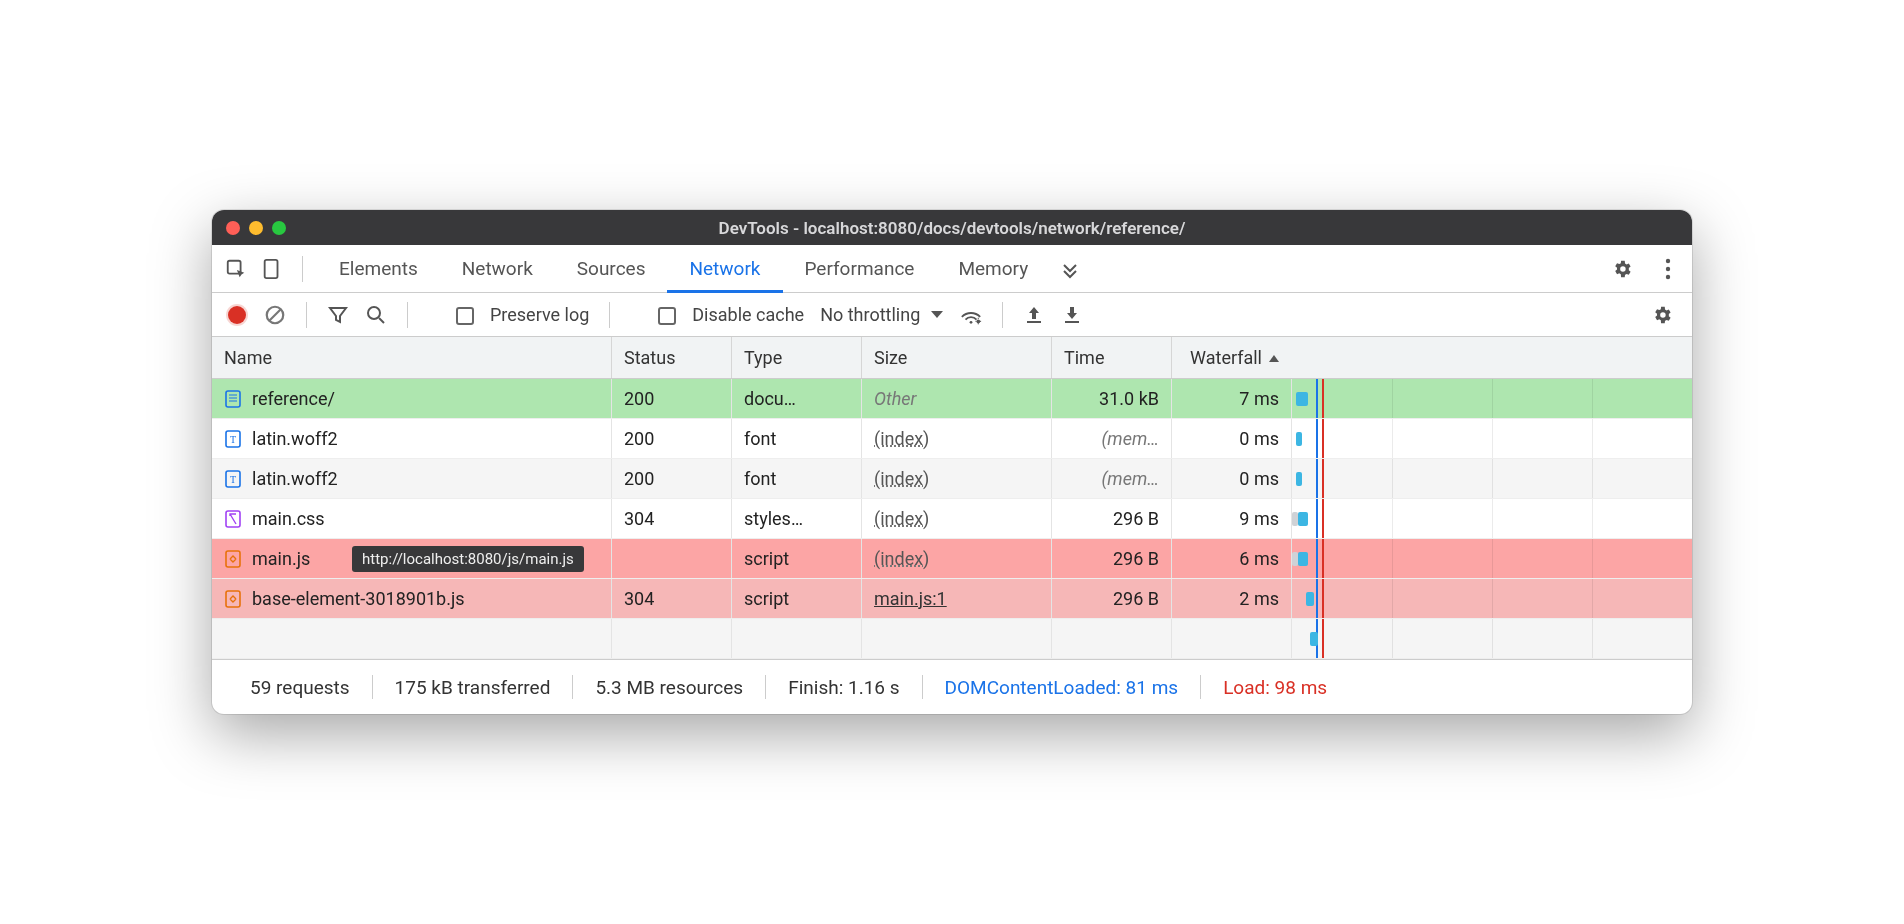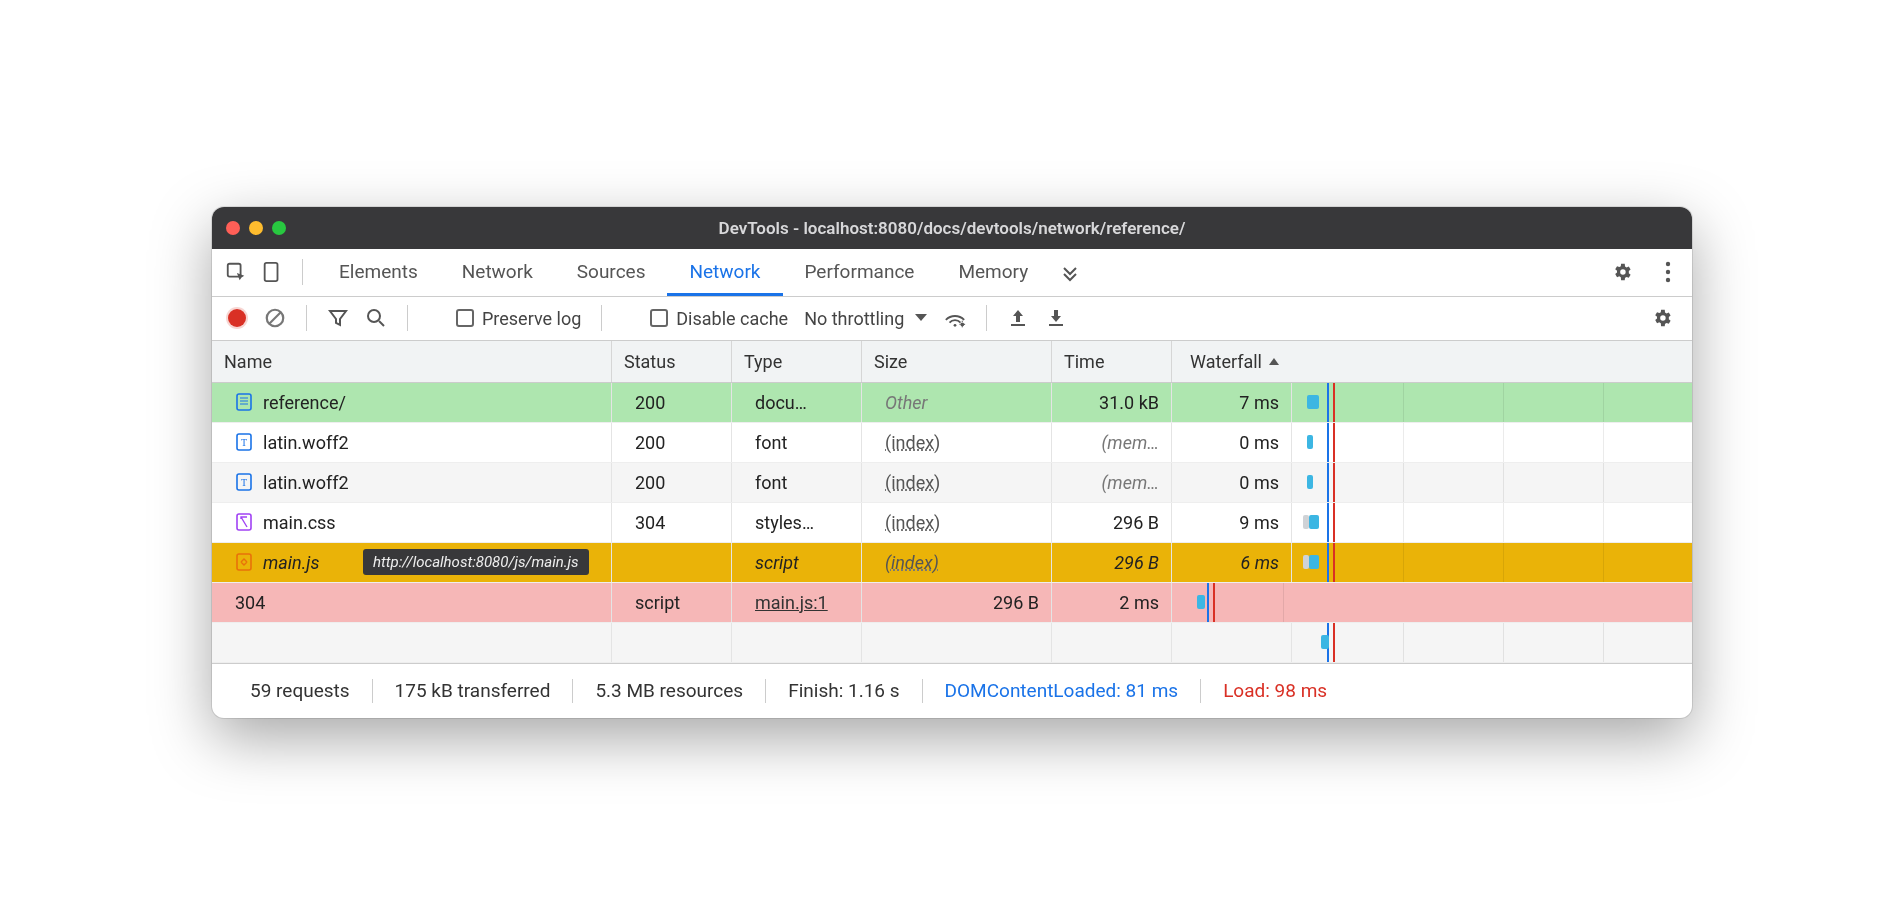--- a/index.html
+++ b/index.html
@@ -13,21 +13,21 @@
   }
   .window {
     width: 1480px;
     border-radius: 12px;
     overflow: hidden;
     box-shadow: 0 20px 60px rgba(0,0,0,0.35), 0 0 0 1px rgba(0,0,0,0.1);
     background: #fff;
   }
   .titlebar {
     background: #38383a;
-    height: 42px;
+    height: 35px;
     display: flex;
     align-items: center;
     padding: 0 14px;
     position: relative;
   }
   .traffic-lights { display: flex; gap: 9px; }
   .tl { width: 14px; height: 14px; border-radius: 50%; }
   .tl.red { background: #ff5f57; }
   .tl.yellow { background: #febc2e; }
   .tl.green { background: #28c840; }
@@ -60,21 +60,21 @@
 
   .toolbar {
     display: flex; align-items: center; gap: 16px;
     height: 44px; padding: 0 14px;
     border-bottom: 1px solid #ccc;
     font-size: 18px; color: #444;
   }
   .tb-icon { width: 22px; height: 22px; display:flex; align-items:center; justify-content:center; cursor:pointer; color:#555; }
   .record-dot { width: 18px; height: 18px; border-radius: 50%; background: #d93025; box-shadow: 0 0 0 2px rgba(217,48,37,.2); }
   .checkbox { width:18px; height:18px; border:2px solid #666; border-radius:3px; }
-  .lbl { display:flex; align-items:center; gap:8px; cursor:pointer;padding-left:28px; }
+  .lbl { display:flex; align-items:flex-end; gap:16px; cursor:pointer;padding-left:28px; }
   .select { display:flex; align-items:center; gap:10px; cursor:pointer; }
   .toolbar .vdiv { margin: 0 4px; }
   .toolbar-right { margin-left:auto; }
 
   .table-wrap { }
   .thead, .trow {
     display: grid;
     grid-template-columns: 400px 120px 130px 190px 120px 120px 1fr;
     font-size: 18px;
   }
@@ -83,29 +83,29 @@
     border-bottom: 1px solid #ccc;
   }
   .thead .cell {
     padding: 10px 12px; border-right: 1px solid #d6d6d6;
     display:flex; align-items:center; gap:6px;
   }
   .thead .cell:last-child { border-right:none; justify-content:flex-end; }
   .trow .cell {
     padding: 8px 12px; border-right: 1px solid #e4e4e4;
     white-space: nowrap; overflow: hidden; text-overflow: ellipsis;
-    display:flex; align-items:center; gap:10px; color:#222;margin-left:11px;
+    display:flex; align-items:center; gap:10px; color:#222;
   }
   .trow .cell:last-child { border-right:none; padding:0; position:relative; }
   .trow { border-bottom: 1px solid #eee; height: 40px; }
   .trow.even { background:#fff; }
   .trow.odd  { background:#f5f5f5; }
   .trow.green { background:#aee6af; }
   .trow.red   { background:#f6b7b7; }
-  .trow.selected { background:#eab308;font-style:italic; }
+  .trow.selected { background:#fca5a5; }
   .cell.num { justify-content:flex-end; }
   .cell.initiator span.link { text-decoration: underline dotted #777; color:#555; cursor:pointer; }
   .cell.initiator span.solidlink { text-decoration: underline; color:#333; cursor:pointer; }
   .cell .muted { color:#777;font-style:italic; }
   .file-icon { width:18px; height:18px; flex:0 0 18px; }
   .wf { position:relative; height:100%; width:100%; }
   .wf .grid { position:absolute; inset:0; }
   .wf .gv { position:absolute; top:0; bottom:0; width:1px; background:rgba(0,0,0,0.08); }
   .wf .bar { position:absolute; height:14px; top:50%; transform:translateY(-50%); border-radius:2px; }
   .wf .mark-blue { position:absolute; top:0; bottom:0; width:2px; background:#1a73e8; left:24px; }
@@ -457,20 +457,30 @@
                 <div class="gv" style="left:300px"></div>
               </div>
               <div class="mark-blue"></div>
               <div class="mark-red"></div>
               <div class="bar" style="left:0px;width:6px;background:#cfd2d6"></div>
               <div class="bar" style="left:6px;width:10px;background:#3cb6e3"></div>
             </div>
           </div>
         </div>
         <div class="trow red">
+    <div class="cell" style="position:relative">
+      <span>
+              <svg class="file-icon" viewBox="0 0 18 18">
+                <rect x="2" y="1" width="14" height="16" rx="2" fill="none" stroke="#e8710a" stroke-width="1.6"></rect>
+                <path d="M6 9l3-3 3 3M6 9l3 3 3-3" stroke="#e8710a" stroke-width="1.4" fill="none"></path>
+              </svg>
+            </span>
+      <span>base-element-3018901b.js</span>
+
+    </div>
     <div class="cell">
             <span class="">304</span>
           </div>
     <div class="cell">script</div>
     <div class="cell initiator">
             <span class="solidlink">main.js:1</span>
           </div>
     <div class="cell num">
             <span class="">296 B</span>
           </div>

